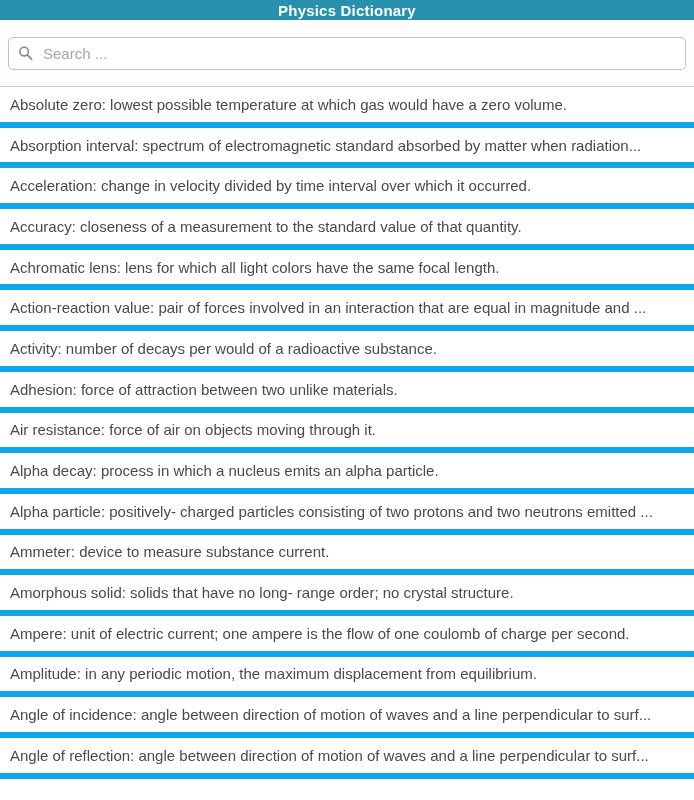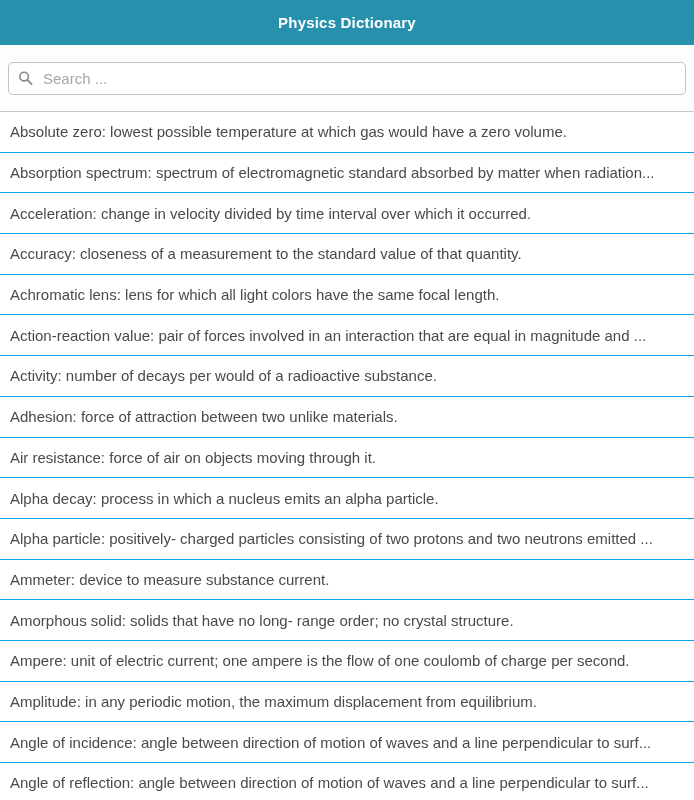--- a/index.html
+++ b/index.html
@@ -11,21 +11,21 @@
     background: #ffffff;
     font-family: "Liberation Sans", sans-serif;
   }
   .app {
     width: 694px;
     height: 800px;
     overflow: hidden;
     background: #ffffff;
   }
   .header {
-    height: 45px;
+    height: 20px;
     background: #2791ad;
     display: flex;
     align-items: center;
     justify-content: center;
   }
   .header-title {
     color: #ffffff;
     font-weight: bold;
     font-size: 15px;
     letter-spacing: 0.2px;
@@ -63,21 +63,21 @@
     width: 15px;
     height: 15px;
     pointer-events: none;
   }
   .list { background: #ffffff; }
   .row {
     height: 40.7px;
     display: flex;
     align-items: center;
     padding: 0 10px;
-    border-bottom: 1px solid #0ea5e9;
+    border-bottom: 6px solid #0ea5e9;
     font-size: 15px;
     color: #4a4a4a;
     white-space: pre;
     overflow: hidden;
     background: #ffffff;
   }
   .row .term { color: #4a4a4a; }
   .row .definition { color: #4a4a4a; }
 </style>
 </head>
@@ -94,21 +94,21 @@
       <svg class="search-icon" viewBox="0 0 16 16" fill="none" xmlns="http://www.w3.org/2000/svg">
         <circle cx="6.5" cy="6.5" r="4.6" stroke="#8a8a8a" stroke-width="1.7"></circle>
         <line x1="10.2" y1="10.2" x2="14.5" y2="14.5" stroke="#8a8a8a" stroke-width="1.9" stroke-linecap="round"></line>
       </svg>
       <input class="search-input" type="text" placeholder="Search ..." style="">
     </div>
   </div>
 
   <div class="list" id="list">
       <div class="row"><span class="term">Absolute zero:</span><span class="definition"> lowest possible temperature at which gas would have a zero volume.</span></div>
-      <div class="row"><span class="term">Absorption spectrum:</span><span class="definition"> spectrum of electromagnetic standard absorbed by matter when radiation...</span></div>
+      <div class="row"><span class="term">Absorption interval:</span><span class="definition"> spectrum of electromagnetic standard absorbed by matter when radiation...</span></div>
       <div class="row"><span class="term">Acceleration:</span><span class="definition"> change in velocity divided by time interval over which it occurred.</span></div>
       <div class="row"><span class="term">Accuracy:</span><span class="definition"> closeness of a measurement to the standard value of that quantity.</span></div>
       <div class="row"><span class="term">Achromatic lens:</span><span class="definition"> lens for which all light colors have the same focal length.</span></div>
       <div class="row"><span class="term">Action-reaction value:</span><span class="definition"> pair of forces involved in an interaction that are equal in magnitude and ...</span></div>
       <div class="row"><span class="term">Activity:</span><span class="definition"> number of decays per would of a radioactive substance.</span></div>
       <div class="row"><span class="term">Adhesion:</span><span class="definition"> force of attraction between two unlike materials.</span></div>
       <div class="row"><span class="term">Air resistance:</span><span class="definition"> force of air on objects moving through it.</span></div>
       <div class="row"><span class="term">Alpha decay:</span><span class="definition"> process in which a nucleus emits an alpha particle.</span></div>
       <div class="row"><span class="term">Alpha particle:</span><span class="definition"> positively- charged particles consisting of two protons and two neutrons emitted ...</span></div>
       <div class="row"><span class="term">Ammeter:</span><span class="definition"> device to measure substance current.</span></div>

